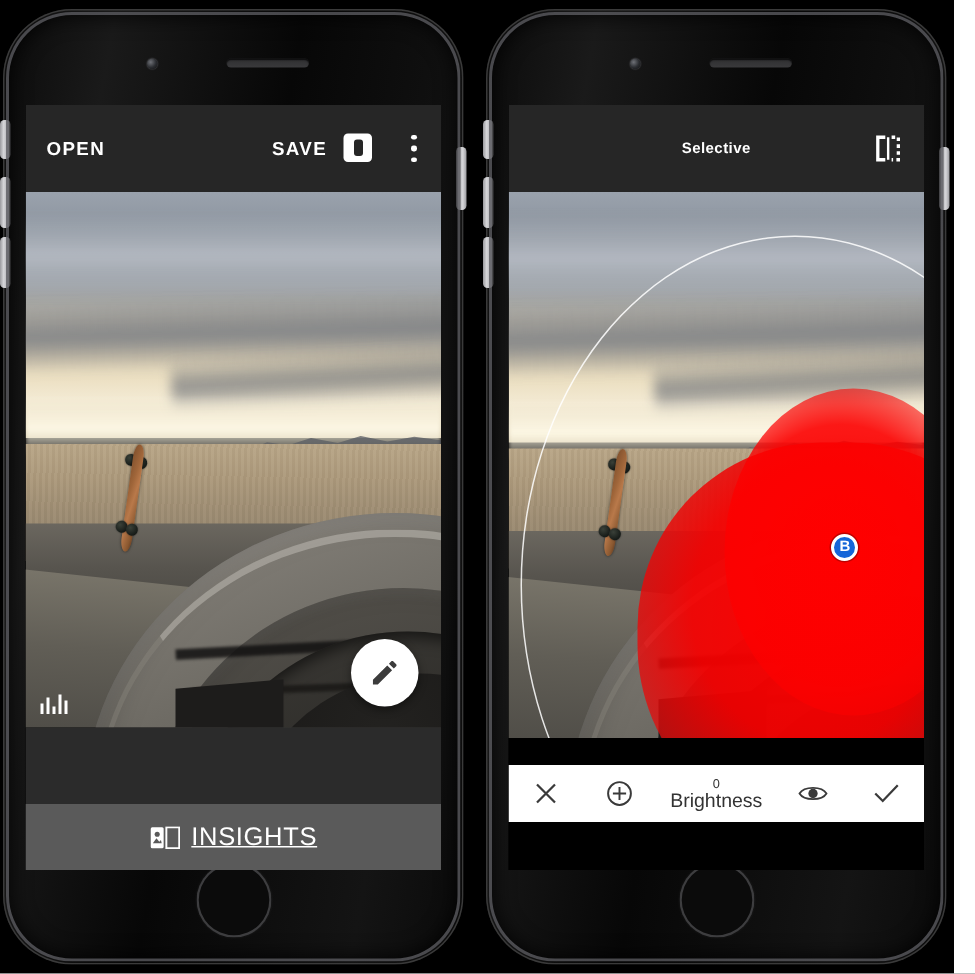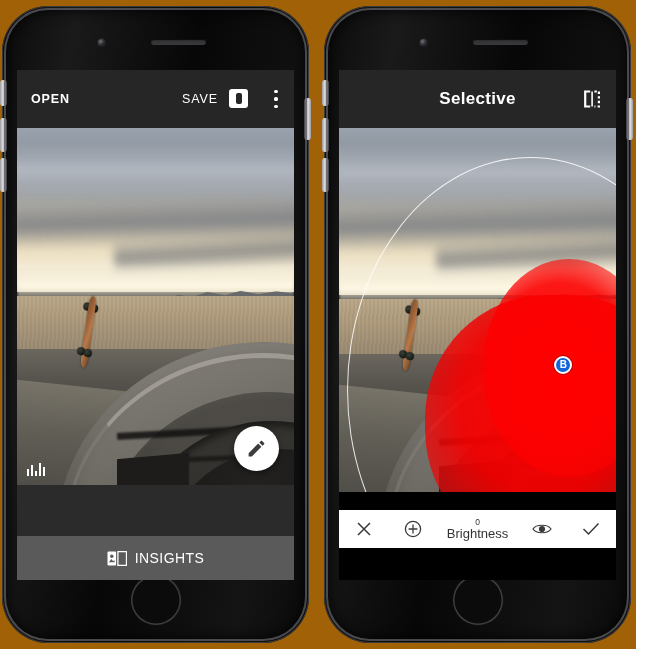--- a/index.html
+++ b/index.html
@@ -2,21 +2,21 @@
 <html><head>
 <meta charset="utf-8">
 <style>
   * { box-sizing: border-box; margin: 0; padding: 0; }
   html, body {
     width: 650px; height: 649px;
     background: #ffffff;
     font-family: "Liberation Sans", sans-serif;
     overflow: hidden;
   }
-  .stage { position: relative; width: 636px; height: 649px; background: #a16207; }
+  .stage { position: relative; width: 636px; height: 649px; background: #000000; }
 
   
   .phone { position: absolute; top: 6px; width: 307px; height: 637px; }
   .phone.left  { left: 2px; }
   .phone.right { left: 324px; }
 
   .chassis {
     position: absolute; inset: 0;
     border-radius: 46px;
     background: linear-gradient(100deg,#0b0b0b 0%,#1a1a1a 18%,#070707 48%,#141414 82%,#0a0a0a 100%);
@@ -76,39 +76,39 @@
     position: relative; height: 58px; background: #262626;
     display: flex; align-items: center;
   }
   .topbar.snap { background: #262626; justify-content: center; }
   .tb-open {
     position: absolute; left: 14px; color: #fff;
     font-size: 12.5px; font-weight: bold; letter-spacing: .9px;
   }
   .tb-save {
     position: absolute; right: 76px; color: #fff;
-    font-size: 12.5px; font-weight: normal; letter-spacing: .9px;
+    font-size: 12.5px; font-weight: bold; letter-spacing: .9px;
   }
   .tb-export {
     position: absolute; right: 46px; top: 50%; margin-top: -10px;
     width: 19px; height: 19px; border-radius: 3px; background: #fff;
     display: flex; align-items: center; justify-content: center;
   }
   .tb-export i {
     display: block; width: 6px; height: 11px;
     border-radius: 2px; background: #262626;
   }
   .tb-kebab {
     position: absolute; right: 16px; top: 50%; margin-top: -9px;
     width: 4px; height: 18px;
     display: flex; flex-direction: column; justify-content: space-between;
     align-items: center;
   }
   .tb-kebab b { display:block; width: 3.2px; height: 3.2px; border-radius: 50%; background:#fff; }
-  .tb-title { color: #fff; font-size: 17px; font-weight: bold; letter-spacing: .3px; }
+  .tb-title { color: #fff; font-size: 10px; font-weight: bold; letter-spacing: .3px; }
   .tb-compare {
     position: absolute; right: 14px; top: 50%; margin-top: -9px;
     width: 20px; height: 18px;
   }
 
   
   .photo {
     position: relative; width: 277px; overflow: hidden; background: #000;
   }
   .photo.left-p  { height: 357px; }
@@ -253,21 +253,21 @@
   .strip {
     position: absolute; left: 0; right: 0; bottom: 0; height: 95px;
     background: #2b2b2b;
   }
   .insights-bar {
     position: absolute; left: 0; right: 0; bottom: 0; height: 44px;
     background: #5a5a5a;
     display: flex; align-items: center; justify-content: center; gap: 8px;
   }
   .insights-bar .label {
-    color: #fff; font-size: 14px; letter-spacing: .45px;
+    color: #fff; font-size: 17px; letter-spacing: .45px; text-decoration: underline;
   }
   .book-icon { width: 20px; height: 15px; position: relative; }
 
   
   .sel-mask {
     position: absolute; inset: 0; pointer-events: none;
   }
   .red-blob {
     position: absolute; left: 31%; top: 46%; width: 94%; height: 72%;
     background: radial-gradient(ellipse at 46% 42%,

